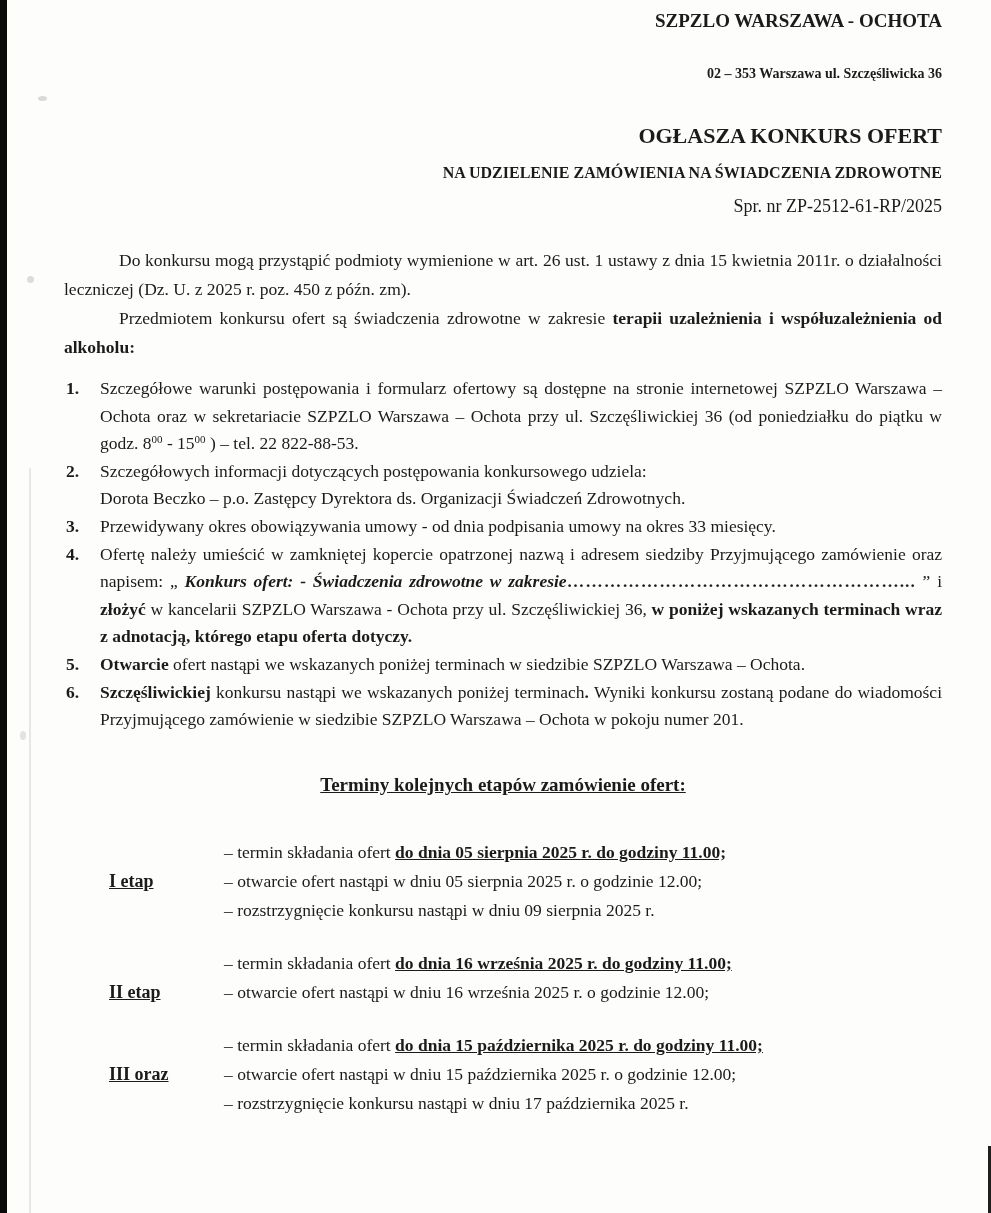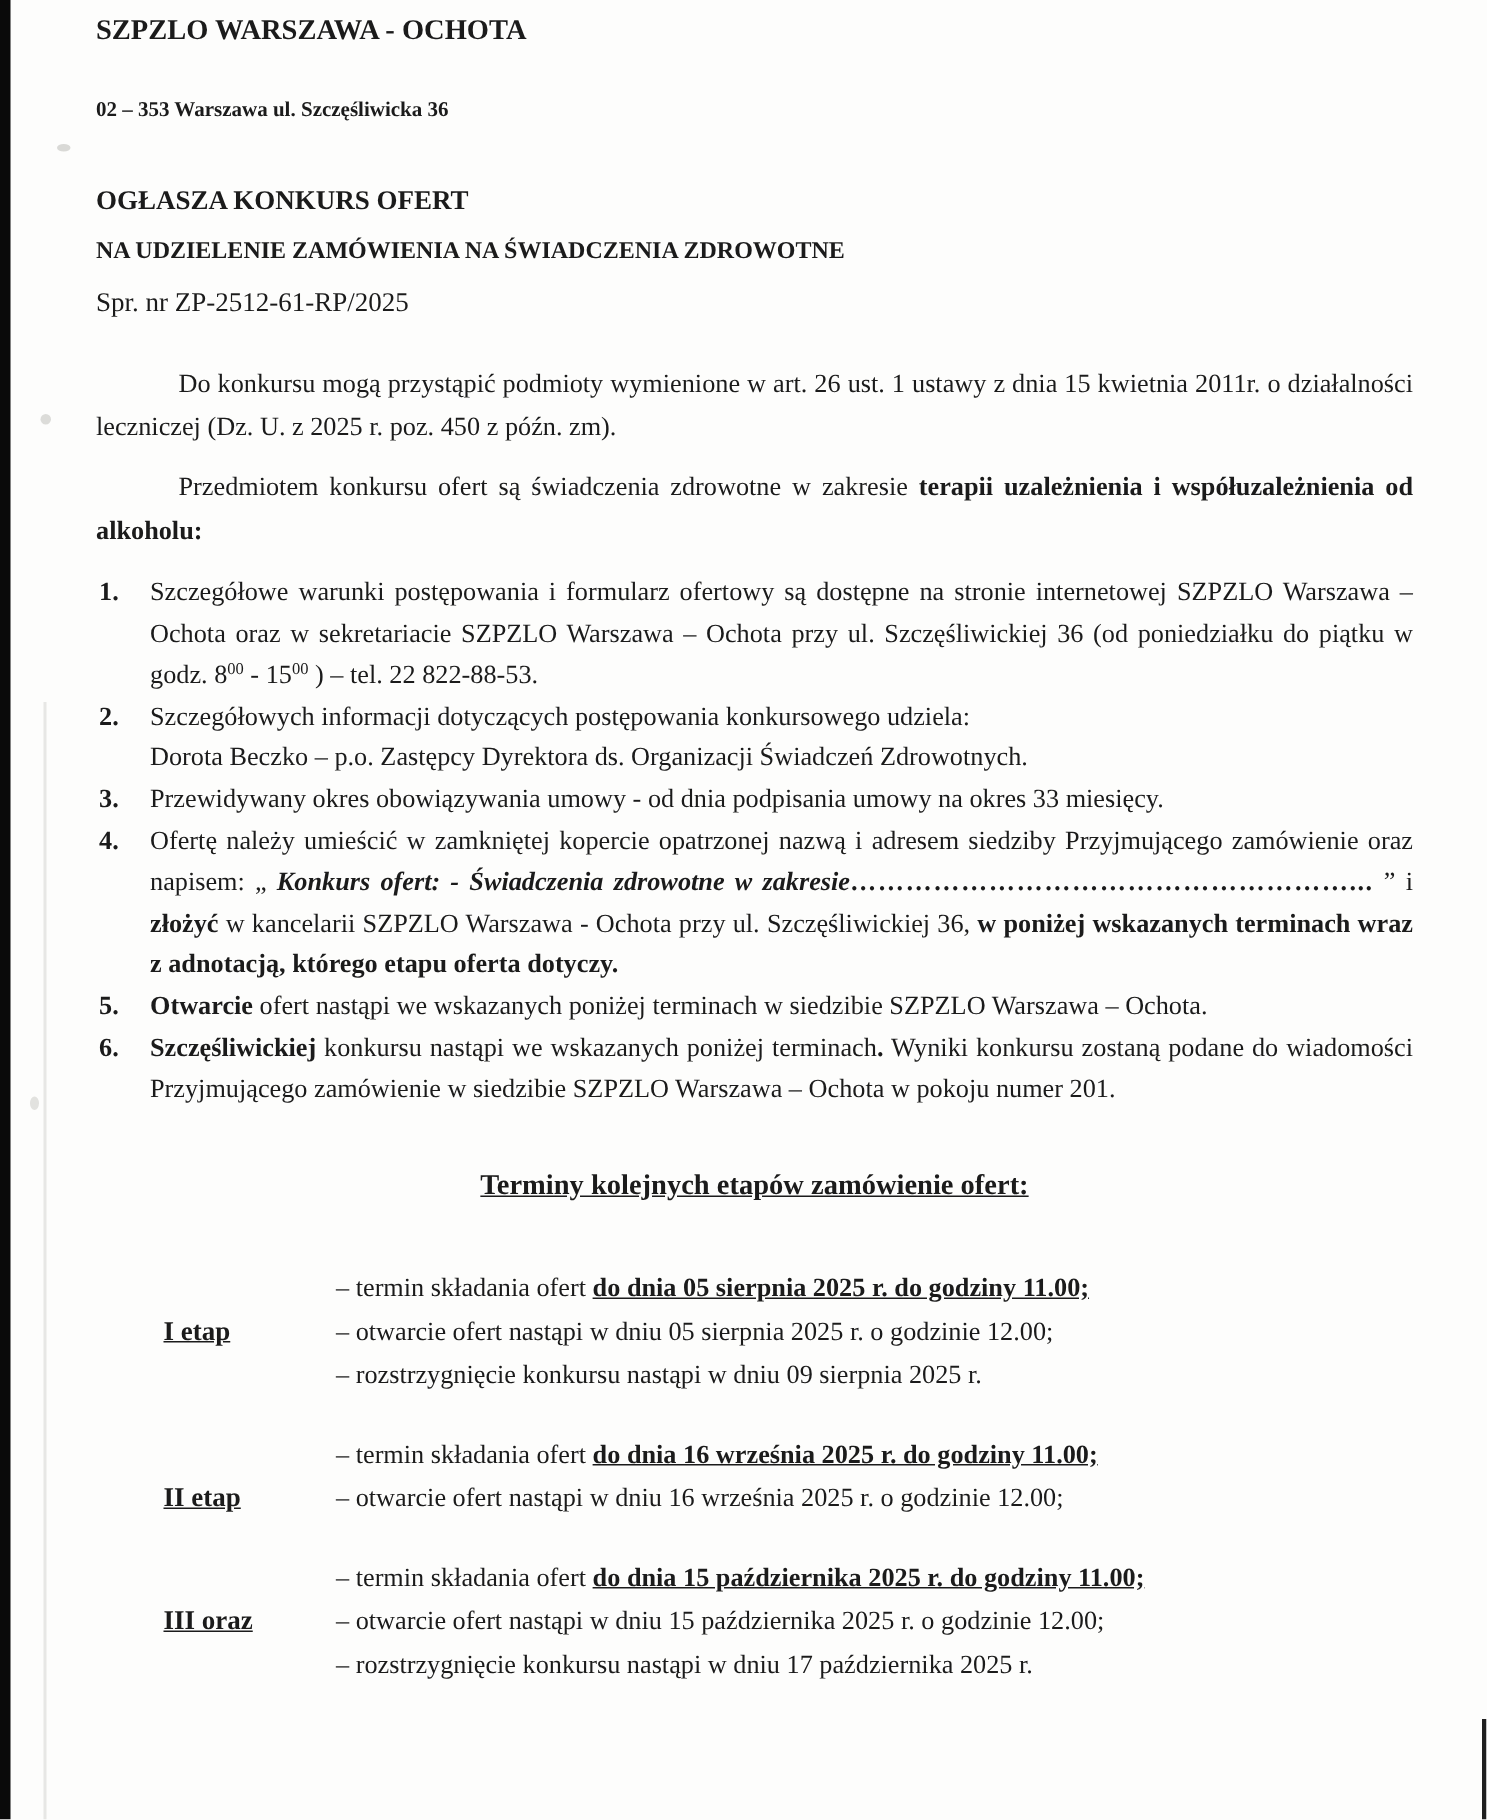--- a/index.html
+++ b/index.html
@@ -15,37 +15,37 @@
   .left-bar  { position: absolute; left: 0; top: 0; width: 7px; height: 1213px; background: #0a0a0a; }
   .right-bar { position: absolute; right: 0; top: 1146px; width: 3px; height: 67px; background: #1f1f1f; }
   .streak    { position: absolute; left: 29px; top: 468px; width: 2px; height: 745px;
                background: #e3e3e0; opacity: .85; }
   .speck1    { position: absolute; left: 38px; top: 96px;  width: 9px; height: 5px; background: #d9d9d6; border-radius: 50%; }
   .speck2    { position: absolute; left: 27px; top: 276px; width: 7px; height: 7px; background: #dcdcd9; border-radius: 50%; }
   .speck3    { position: absolute; left: 20px; top: 731px; width: 6px; height: 9px; background: #e2e2df; border-radius: 50%; }
 
   .page { position: absolute; left: 64px; top: 0; width: 878px; }
 
-  .center { text-align: left; }
+  .center { text-align: right; }
   .bold { font-weight: bold; }
   .bold-italic { font-weight: bold; font-style: italic; }
   .bold-underline { font-weight: bold; text-decoration: underline; }
 
   .h-org  { margin-top: 10px; font-size: 19px; font-weight: bold; }
   .h-addr { margin-top: 34px; font-size: 14px; font-weight: bold; }
-  .h-ann  { margin-top: 41px; font-size: 18px; font-weight: bold; }
+  .h-ann  { margin-top: 41px; font-size: 22px; font-weight: bold; }
   .h-sub  { margin-top: 15px; font-size: 16px; font-weight: bold; }
   .h-case { margin-top: 14px; font-size: 18px; }
 
   .para {
     font-size: 17.5px; line-height: 29px;
     text-align: justify; text-indent: 55px;
   }
   .p1 { margin-top: 29px; }
-  .p2 { margin-top: 11px; }
+  .p2 { }
 
   .items { margin-top: 13px; font-size: 17.5px; line-height: 27.6px; }
   .item { position: relative; padding-left: 36px; text-align: justify; }
   .item .num { position: absolute; left: 2px; font-weight: bold; }
   .sup { font-size: 11px; vertical-align: 6px; line-height: 0; }
   .dots { font-weight: bold; letter-spacing: 1px; }
 
   .terms-heading {
     margin-top: 40px; text-align: center;
     font-size: 19px; font-weight: bold; text-decoration: underline;

